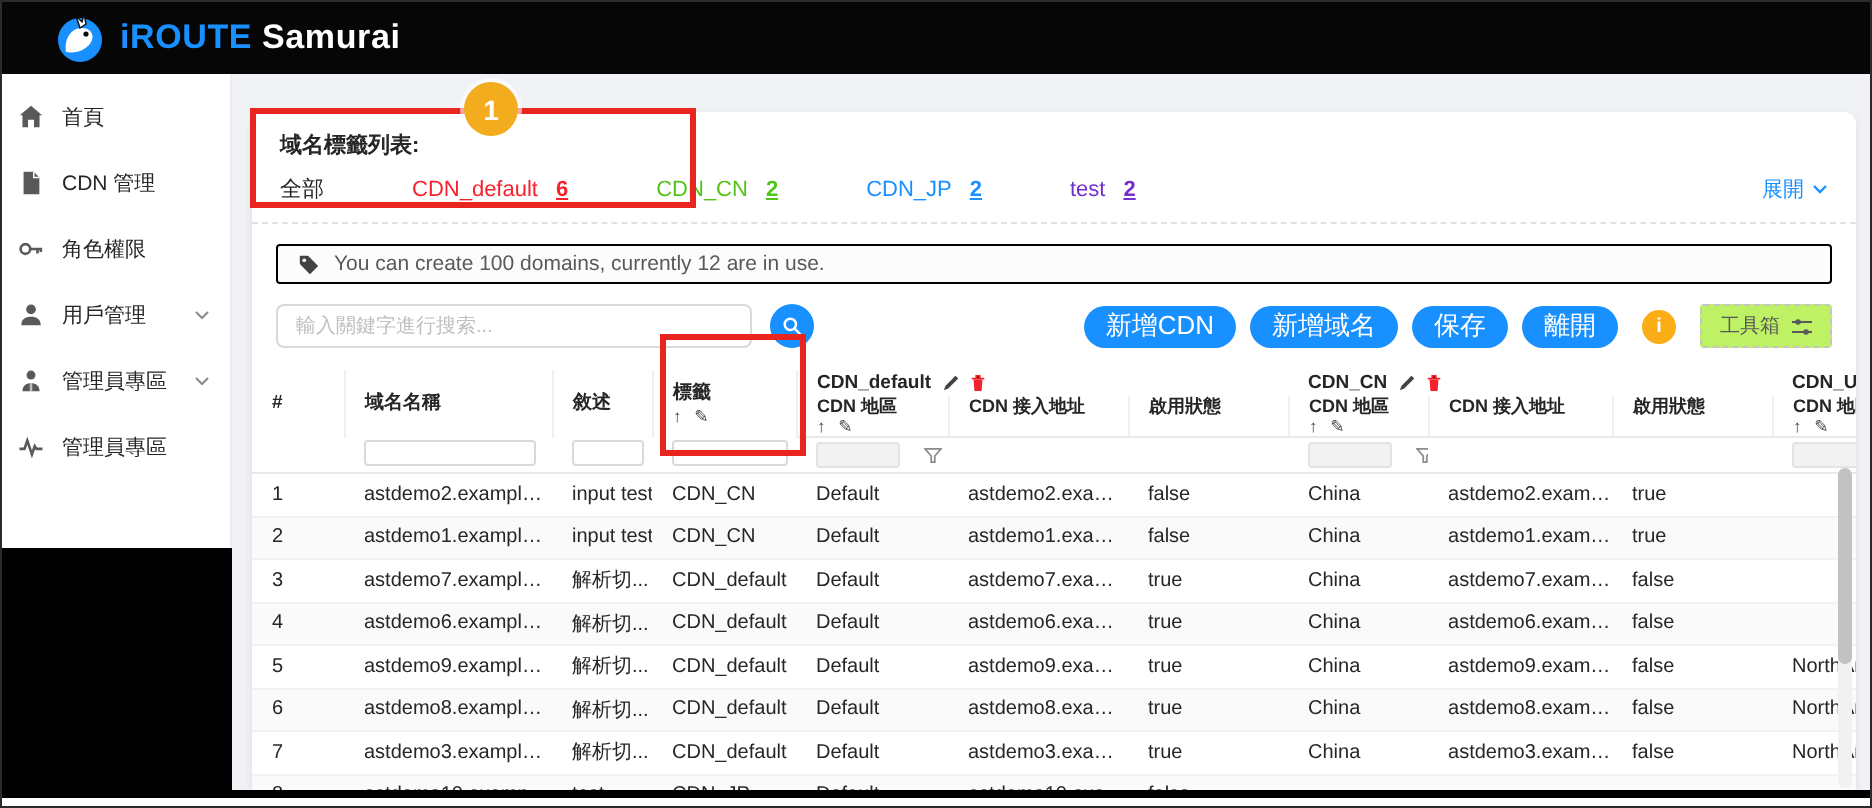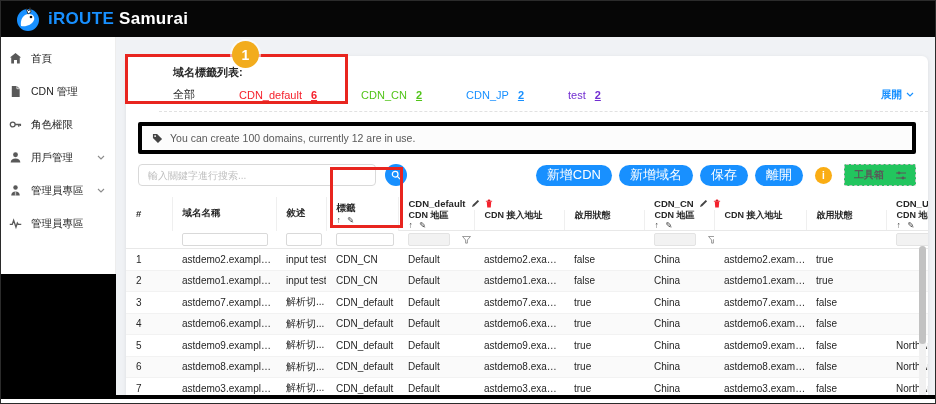--- a/index.html
+++ b/index.html
@@ -1,21 +1,21 @@
 <!DOCTYPE html>
 <html><head>
 <meta charset="utf-8">
 <style>
   * { margin:0; padding:0; box-sizing:border-box; }
   html,body { width:936px; height:404px; background:#fff; font-family:"Liberation Sans","DejaVu Sans",sans-serif; }
   .window { position:absolute; left:0; top:0; width:936px; height:404px; border:1px solid #2b2b2b; overflow:hidden; background:#fff; }
   .bottom-bar { position:absolute; left:0; top:394px; width:100%; height:4px; background:#000; z-index:40; }
 
   
-  .topbar { position:absolute; left:0; top:0; width:100%; height:36px; background:#060606; display:flex; align-items:center; padding:0 14px; z-index:30; }
+  .topbar { position:absolute; left:0; top:0; width:100%; height:36px; background:#060606; display:flex; align-items:center; padding:0 26px; z-index:30; }
   .logo-wrap { display:flex; align-items:center; gap:7px; }
   .brand { font-size:17px; font-weight:bold; letter-spacing:.3px; }
   .brand .b1 { color:#1890ff; }
   .brand .b2 { color:#fff; margin-left:5px; }
   .topbar-right { margin-left:auto; display:flex; align-items:center; gap:12px; }
   .lang-btn { background:#101010; border:1px solid #4a4a4a; color:#d9d9d9; border-radius:4px; font-size:10.5px; padding:4px 9px; display:flex; align-items:center; gap:5px; cursor:pointer; }
   .env-btn { background:#fff; border:1px solid #fff; color:#333; border-radius:4px; font-size:10.5px; padding:4px 9px; display:flex; align-items:center; gap:5px; cursor:pointer; }
   .user-menu { color:#fff; font-size:10.5px; display:flex; align-items:center; gap:6px; cursor:pointer; }
 
   
@@ -24,38 +24,38 @@
   .side-item { height:33px; display:flex; align-items:center; padding-left:8px; gap:9px; font-size:10.5px; color:#262626; cursor:pointer; position:relative; }
   .side-item .sicon { width:13px; height:13px; flex:0 0 13px; color:#595959; }
   .side-item.active { background:#e6f7ff; color:#1890ff; }
   .side-item.active .sicon { color:#1890ff; }
   .side-item .chev { position:absolute; right:10px; color:#8c8c8c; }
 
   
   .main { position:absolute; left:115px; top:36px; width:820px; height:358px; background:#f0f2f5; z-index:10; }
   .panel { position:absolute; left:10px; top:19px; width:802px; height:339px; background:#fff; border-radius:6px 6px 0 0; box-shadow:0 1px 4px rgba(0,0,0,.09); overflow:hidden; }
 
-  .tag-section { padding:9px 14px 9px; border-bottom:1px dashed #e1e1e1;margin-left:33px; }
+  .tag-section { padding:9px 14px 9px; border-bottom:1px dashed #e1e1e1; }
   .tag-title { font-size:11px; font-weight:bold; color:#262626; }
   .tag-row { display:flex; align-items:center; margin-top:7px; font-size:11px; }
   .tag-all { color:#262626; cursor:pointer; }
   .tag-item { margin-left:44px; cursor:pointer; display:flex; gap:9px; align-items:baseline; }
   .tag-item .cnt { text-decoration:underline; font-weight:bold; }
-  .expand-link { margin-left:auto; color:#1890ff; font-size:10.5px; display:flex; align-items:center; gap:4px; cursor:pointer;font-weight:bold; }
-
-  .notice-box { margin:10px 12px 0; height:32px; border:4px solid #000000; background:#fcfcfc; border-radius:2px; display:flex; align-items:center; gap:7px; padding:0 10px; font-size:10.5px; color:#595959; }
+  .expand-link { margin-left:auto; color:#1890ff; font-size:10.5px; display:flex; align-items:center; gap:4px; cursor:pointer; }
+
+  .notice-box { margin:10px 12px 0; height:20px; border:1px solid #000000; background:#fcfcfc; border-radius:2px; display:flex; align-items:center; gap:7px; padding:0 10px; font-size:10.5px; color:#595959; }
 
   .toolbar { margin:9px 12px 0; height:24px; display:flex; align-items:center; }
   .search-input { width:238px; height:22px; border:1px solid #d9d9d9; border-radius:4px; font-size:10px; padding:0 9px; color:#595959; outline:none; font-family:inherit; }
   .search-input::placeholder { color:#bfbfbf; }
   .search-btn { width:22px; height:22px; border-radius:50%; background:#1890ff; border:none; margin-left:9px; display:flex; align-items:center; justify-content:center; cursor:pointer; }
   .toolbar-right { margin-left:auto; display:flex; align-items:center; gap:7px; }
   .pill { background:#1890ff; color:#fff; border:none; border-radius:11px; height:21px; padding:0 11px; font-size:13px; cursor:pointer; font-family:inherit; }
   .info-circle { width:17px; height:17px; border-radius:50%; background:#faad14; color:#fff; font-size:10px; font-weight:bold; display:flex; align-items:center; justify-content:center; margin:0 5px; cursor:pointer; }
-  .toolbox-btn { height:22px; background:#22c55e; border:1px dashed #c4c4c4; border-radius:2px; font-size:10px; color:#595959; display:flex; align-items:center; gap:12px; padding:0 9px; cursor:pointer; font-family:inherit;font-weight:bold; }
+  .toolbox-btn { height:22px; background:#bef264; border:1px dashed #c4c4c4; border-radius:2px; font-size:10px; color:#595959; display:flex; align-items:center; gap:6px; padding:0 9px; cursor:pointer; font-family:inherit; }
 
   
   .table-wrap { margin-top:10px; position:relative; }
   table { border-collapse:collapse; table-layout:fixed; width:804px; }
   th, td { font-size:10px; color:#262626; text-align:left; padding:0 0 0 10px; overflow:hidden; white-space:nowrap; }
   thead th { font-weight:bold; border-bottom:1px solid #e8e8e8; background:#fff; }
   tr.group-row th { height:13px; font-size:9.5px; border-bottom:none; }
   tr.sub-row th { height:17px; font-size:9px; line-height:9.5px; border-right:1px solid #efefef; vertical-align:top; padding-top:1px; }
   tr.sub-row th:last-child { border-right:none; }
   th.span2 { vertical-align:middle; border-right:1px solid #efefef; font-size:9.5px; }

